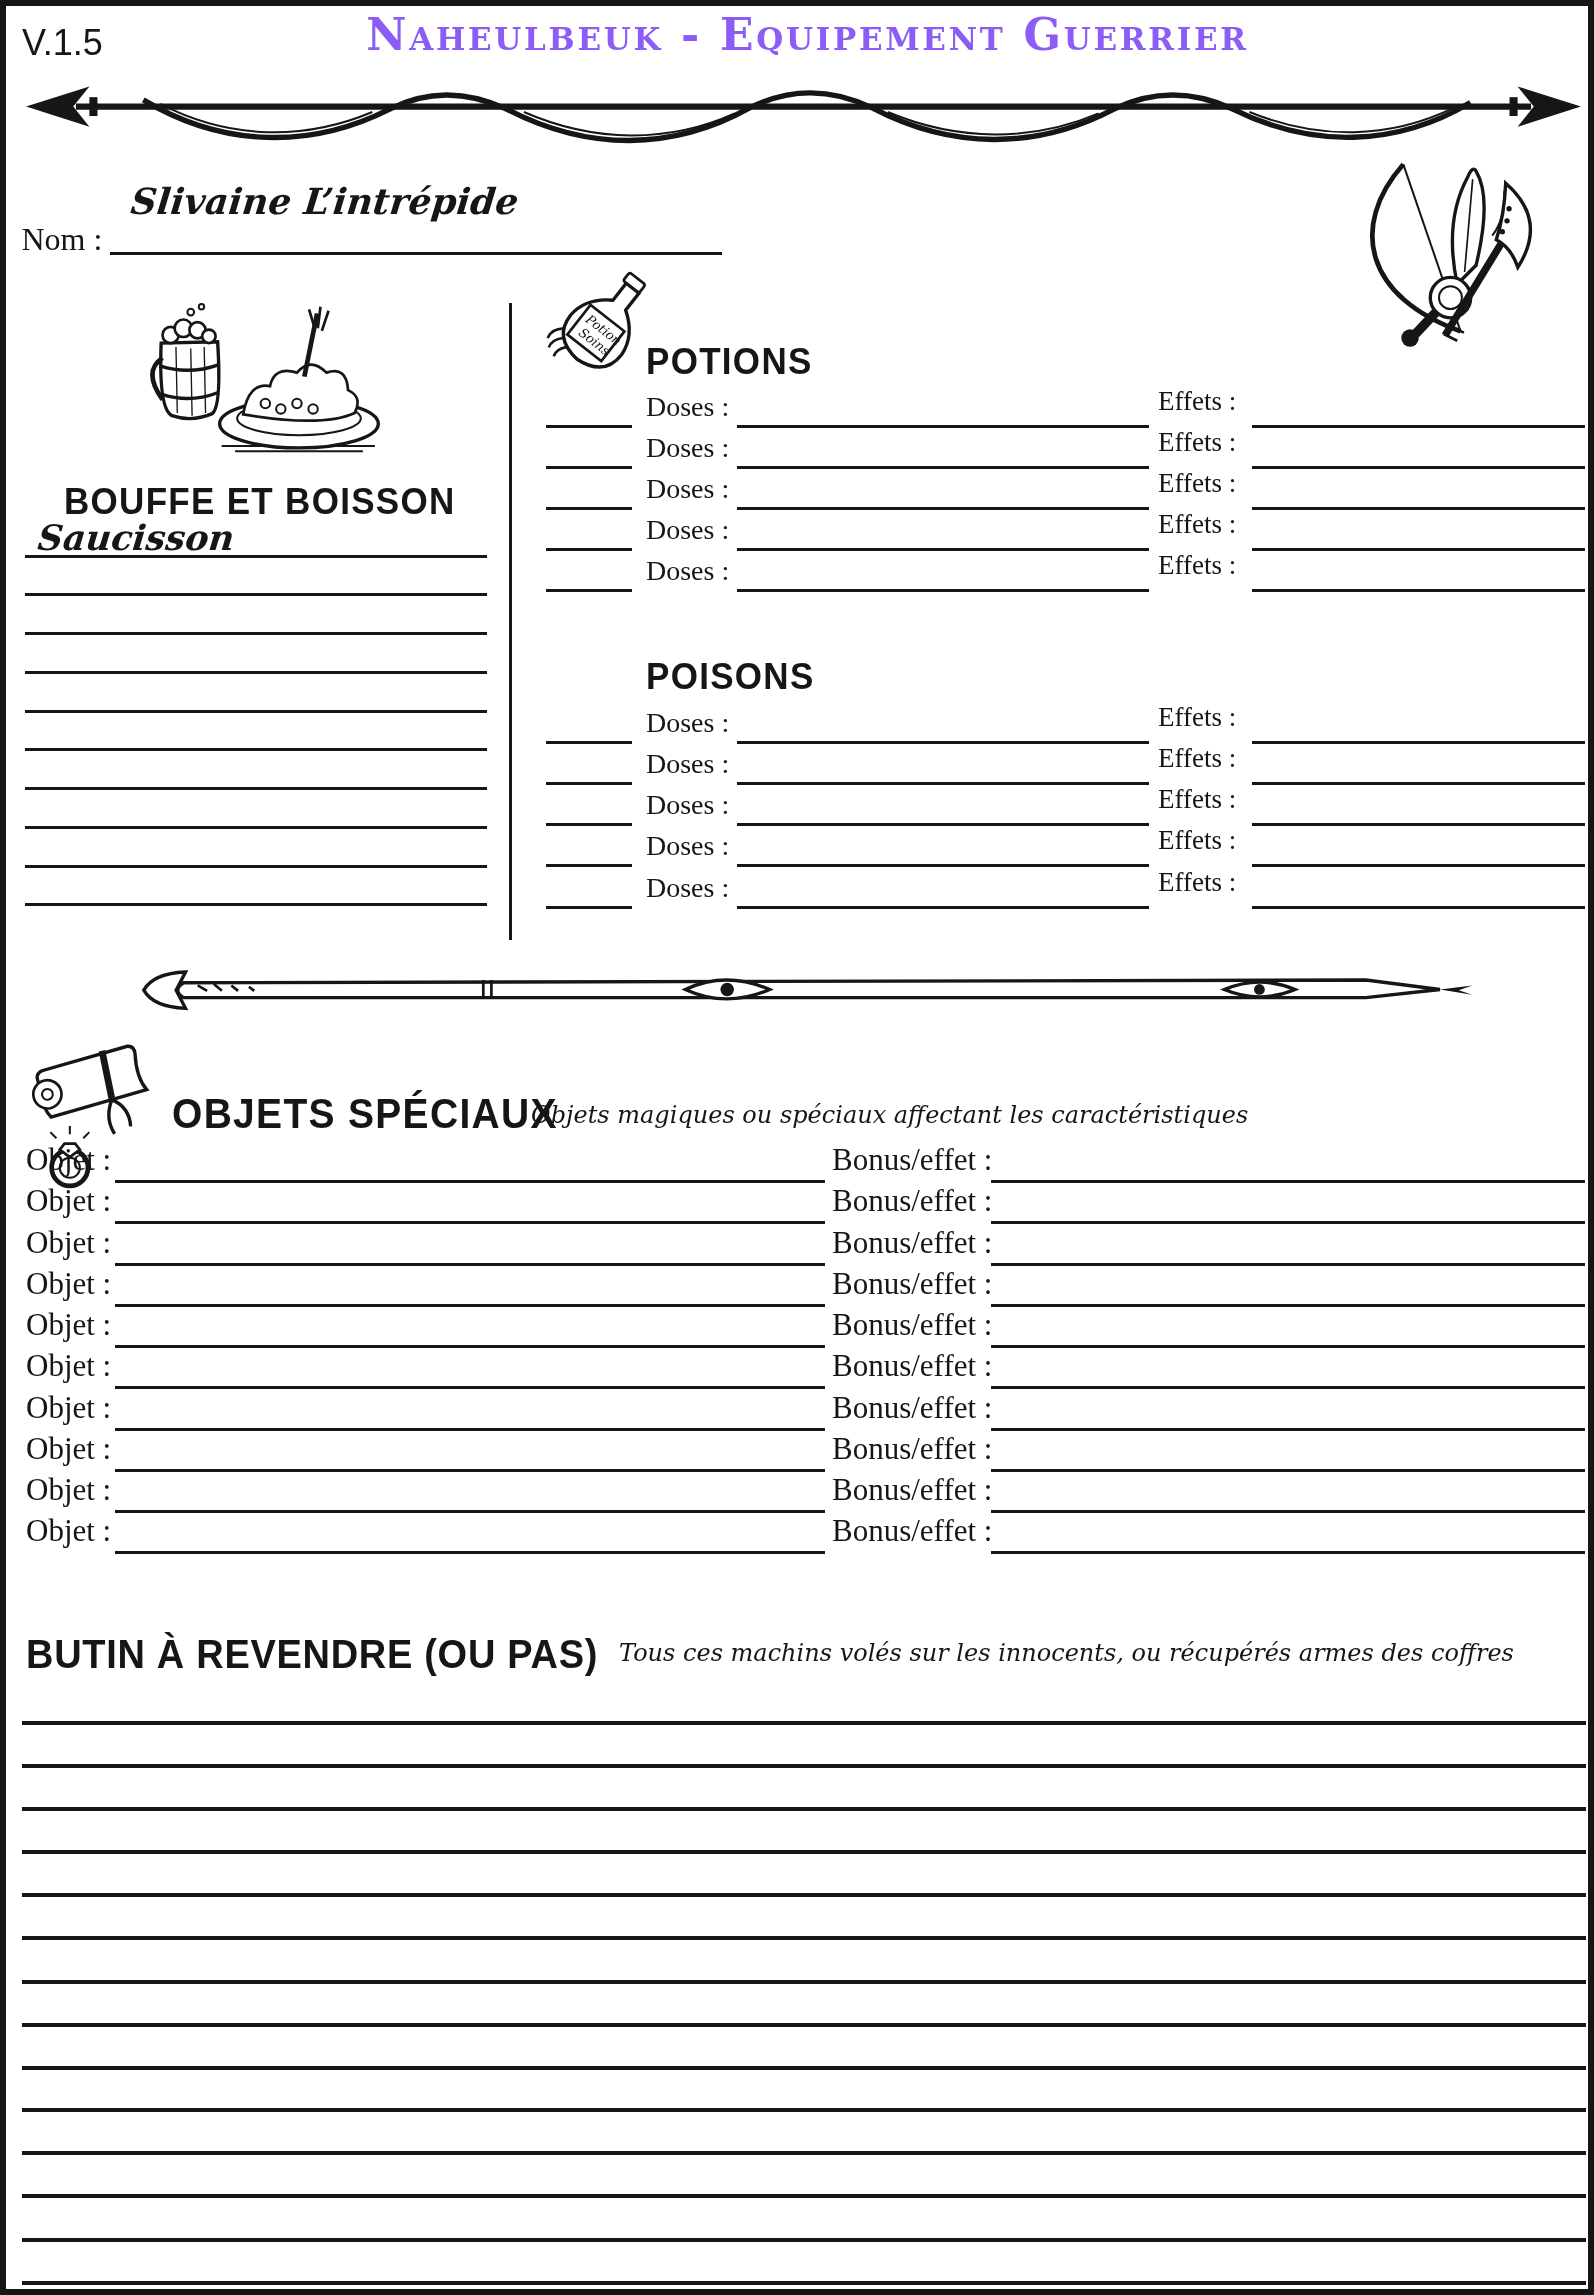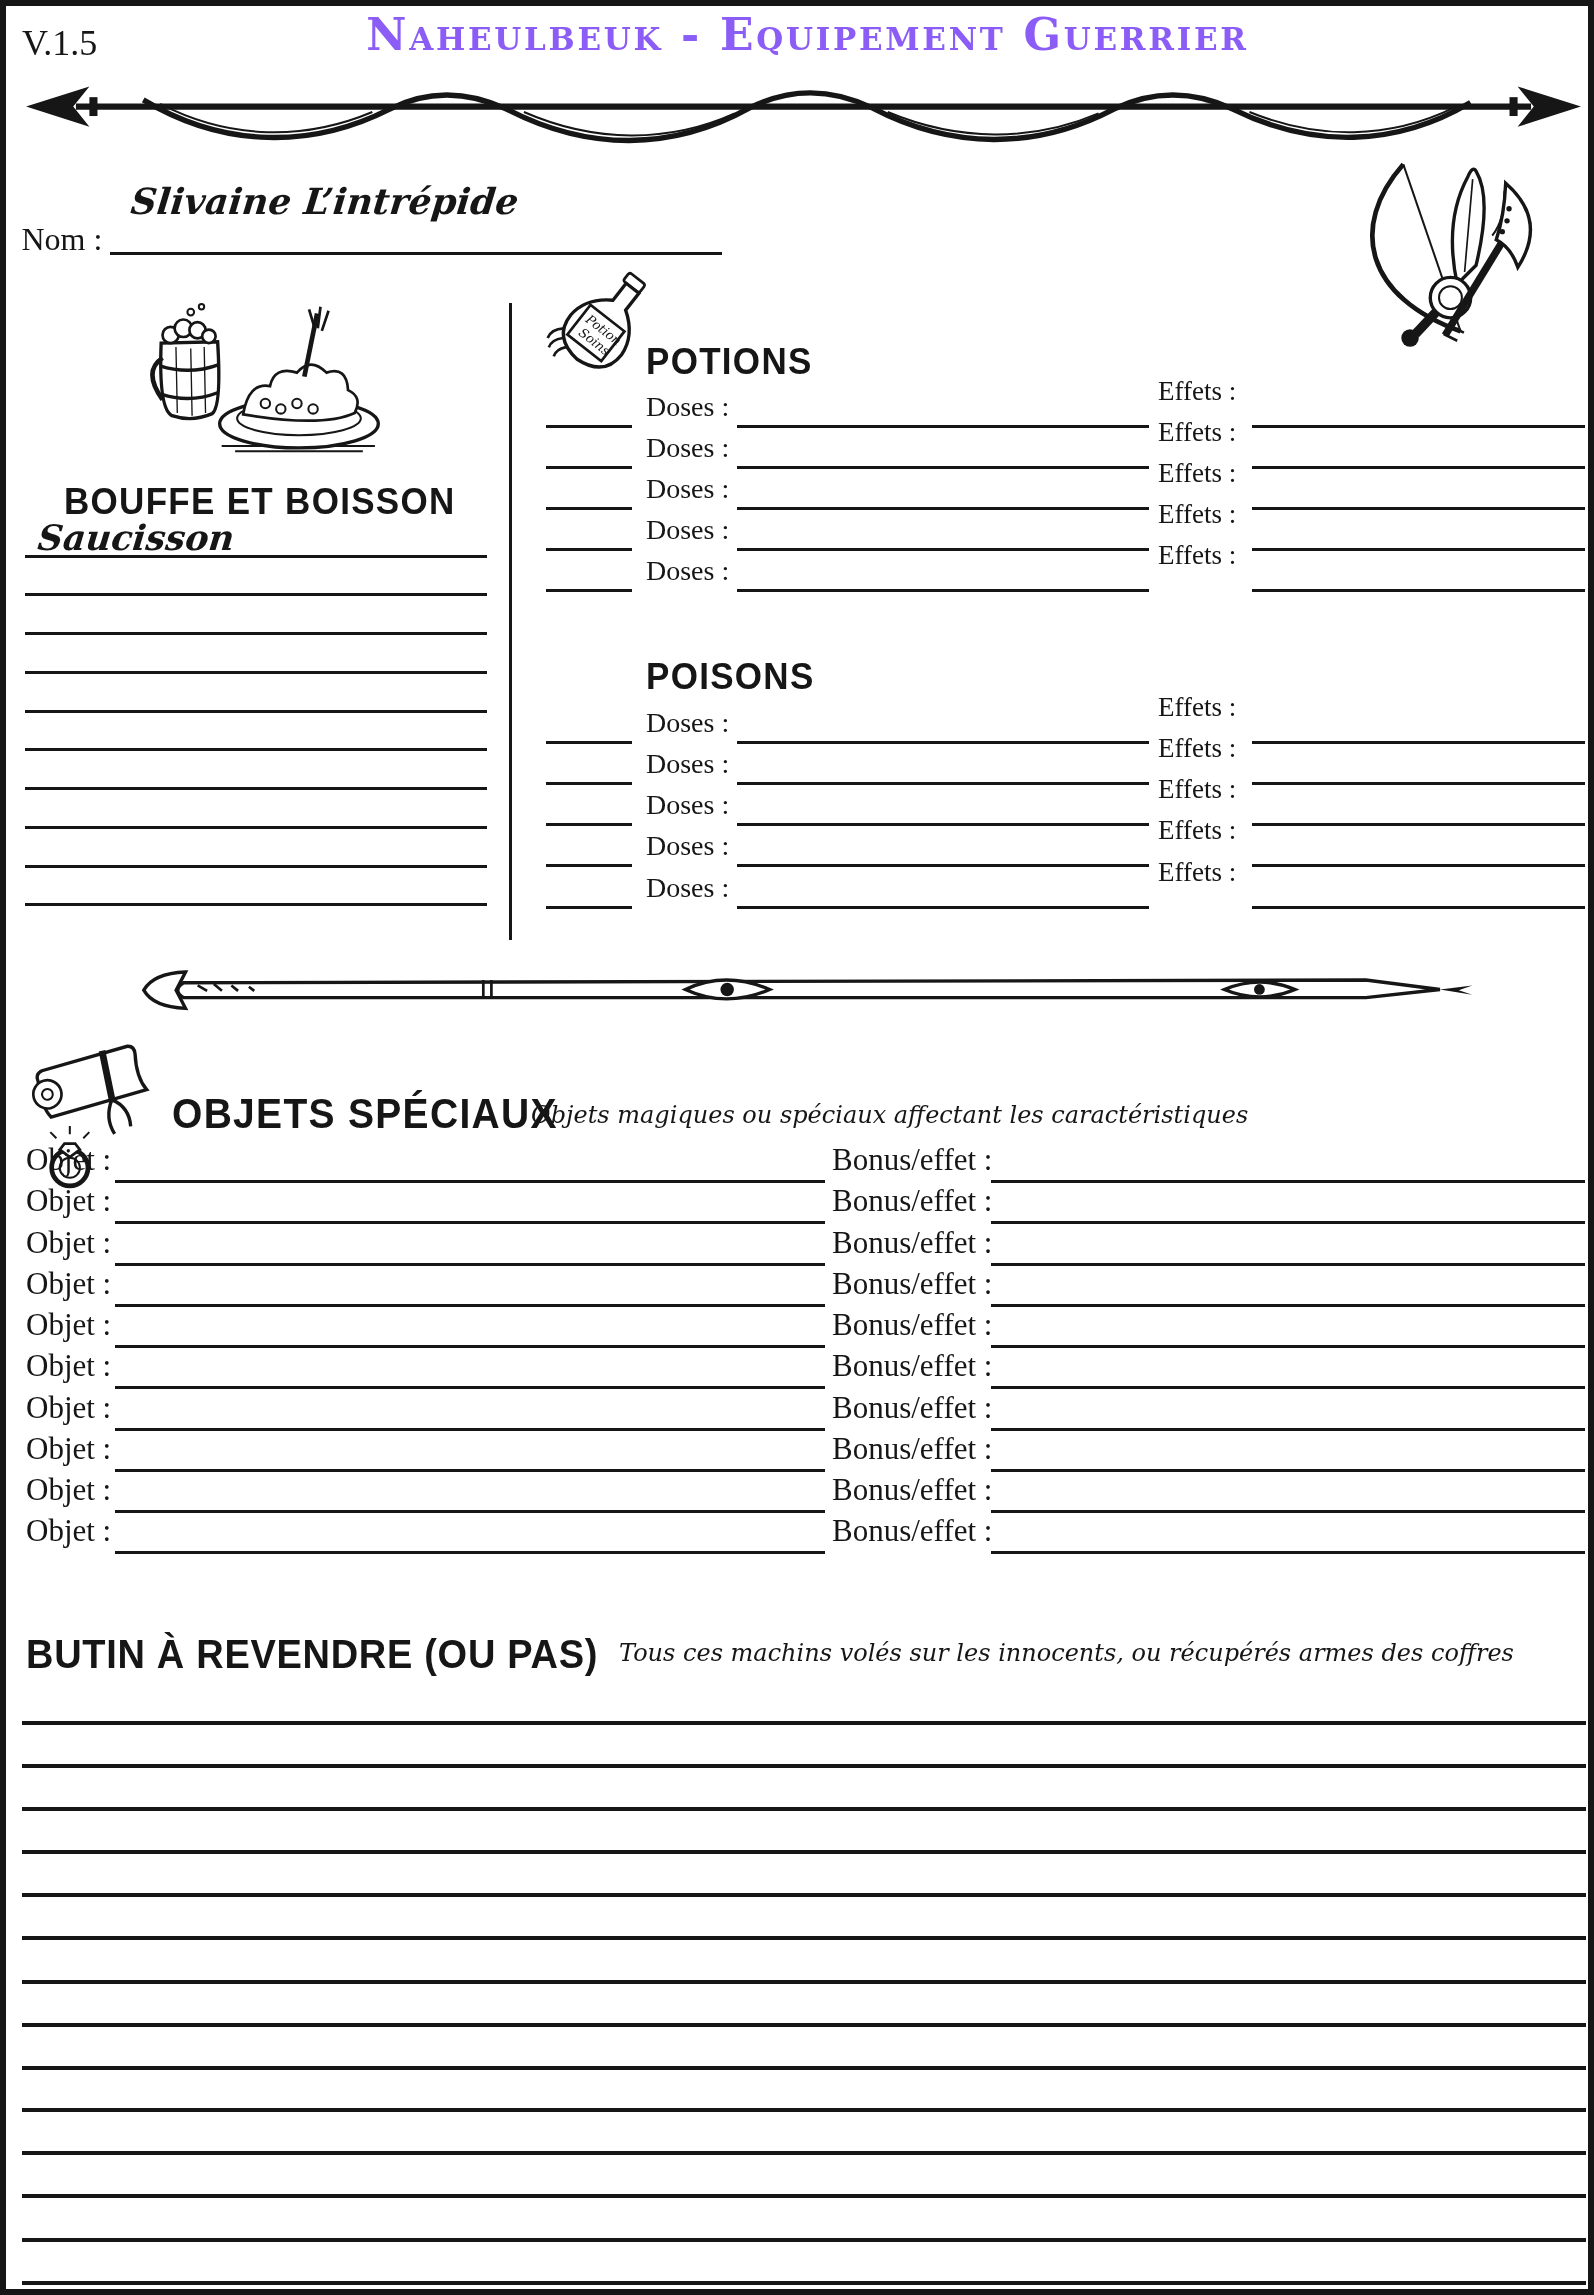--- a/index.html
+++ b/index.html
@@ -59,29 +59,29 @@
     font-family:"DejaVu Serif",serif;
     font-weight:bold;
     font-variant:small-caps;
     font-size:44px;
     letter-spacing:2.7px;
     color:#8b5cf6;
     white-space:nowrap;
   }
   .version{
     position:absolute;left:16px;top:16px;
-    font-family:Liberation Serif, serif;
+    font-family:Liberation Sans, sans-serif;
     font-size:36px;color:#161616;
   }
   
   .prow{position:absolute;left:0;width:1594px;height:35px;}
   .prow .pre  {position:absolute;left:540px; bottom:0.7px;width:86px;height:3.4px;background:#161616;}
   .prow .dlab {position:absolute;left:640px; bottom:6px;font-size:28px;}
   .prow .dline{position:absolute;left:731px;bottom:0.7px;width:412px;height:3.4px;background:#161616;}
-  .prow .elab {position:absolute;left:1152px;bottom:22px;font-size:27px;}
+  .prow .elab {position:absolute;left:1152px;bottom:12px;font-size:27px;}
   .prow .eline{position:absolute;left:1246px;bottom:0.7px;width:333px;height:3.4px;background:#161616;}
   
   .orow{position:absolute;left:0;width:1594px;height:38px;}
   .orow .olab {position:absolute;left:20px;  bottom:6px;font-size:31px;}
   .orow .oline{position:absolute;left:109px; bottom:0.7px;width:710px;height:3.4px;background:#161616;}
   .orow .blab {position:absolute;left:826px;bottom:6px;font-size:31px;}
   .orow .bline{position:absolute;left:985px;bottom:0.7px;width:594px;height:3.4px;background:#161616;}
   
   .fline{position:absolute;left:19px;width:462px;height:3.4px;background:#161616;}
   .lline{position:absolute;left:16px;width:1564px;height:4px;background:#161616;}

